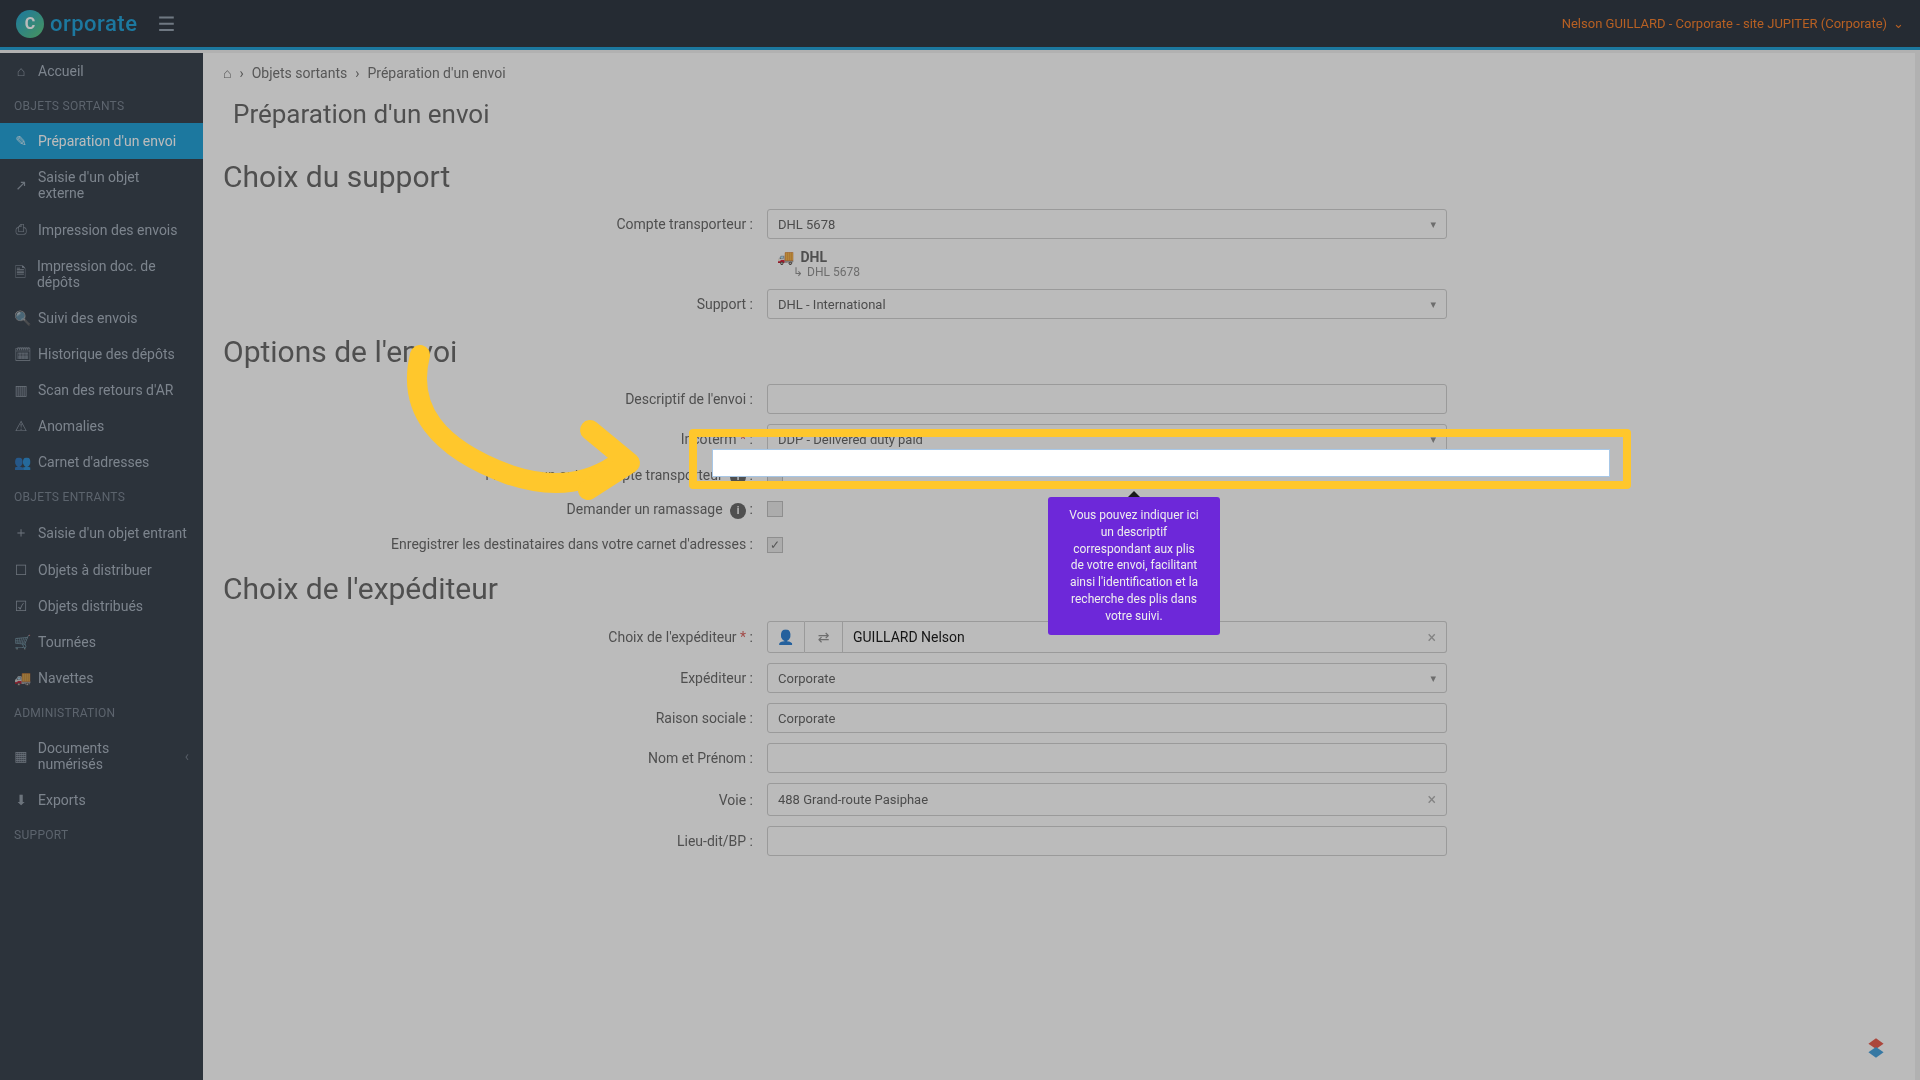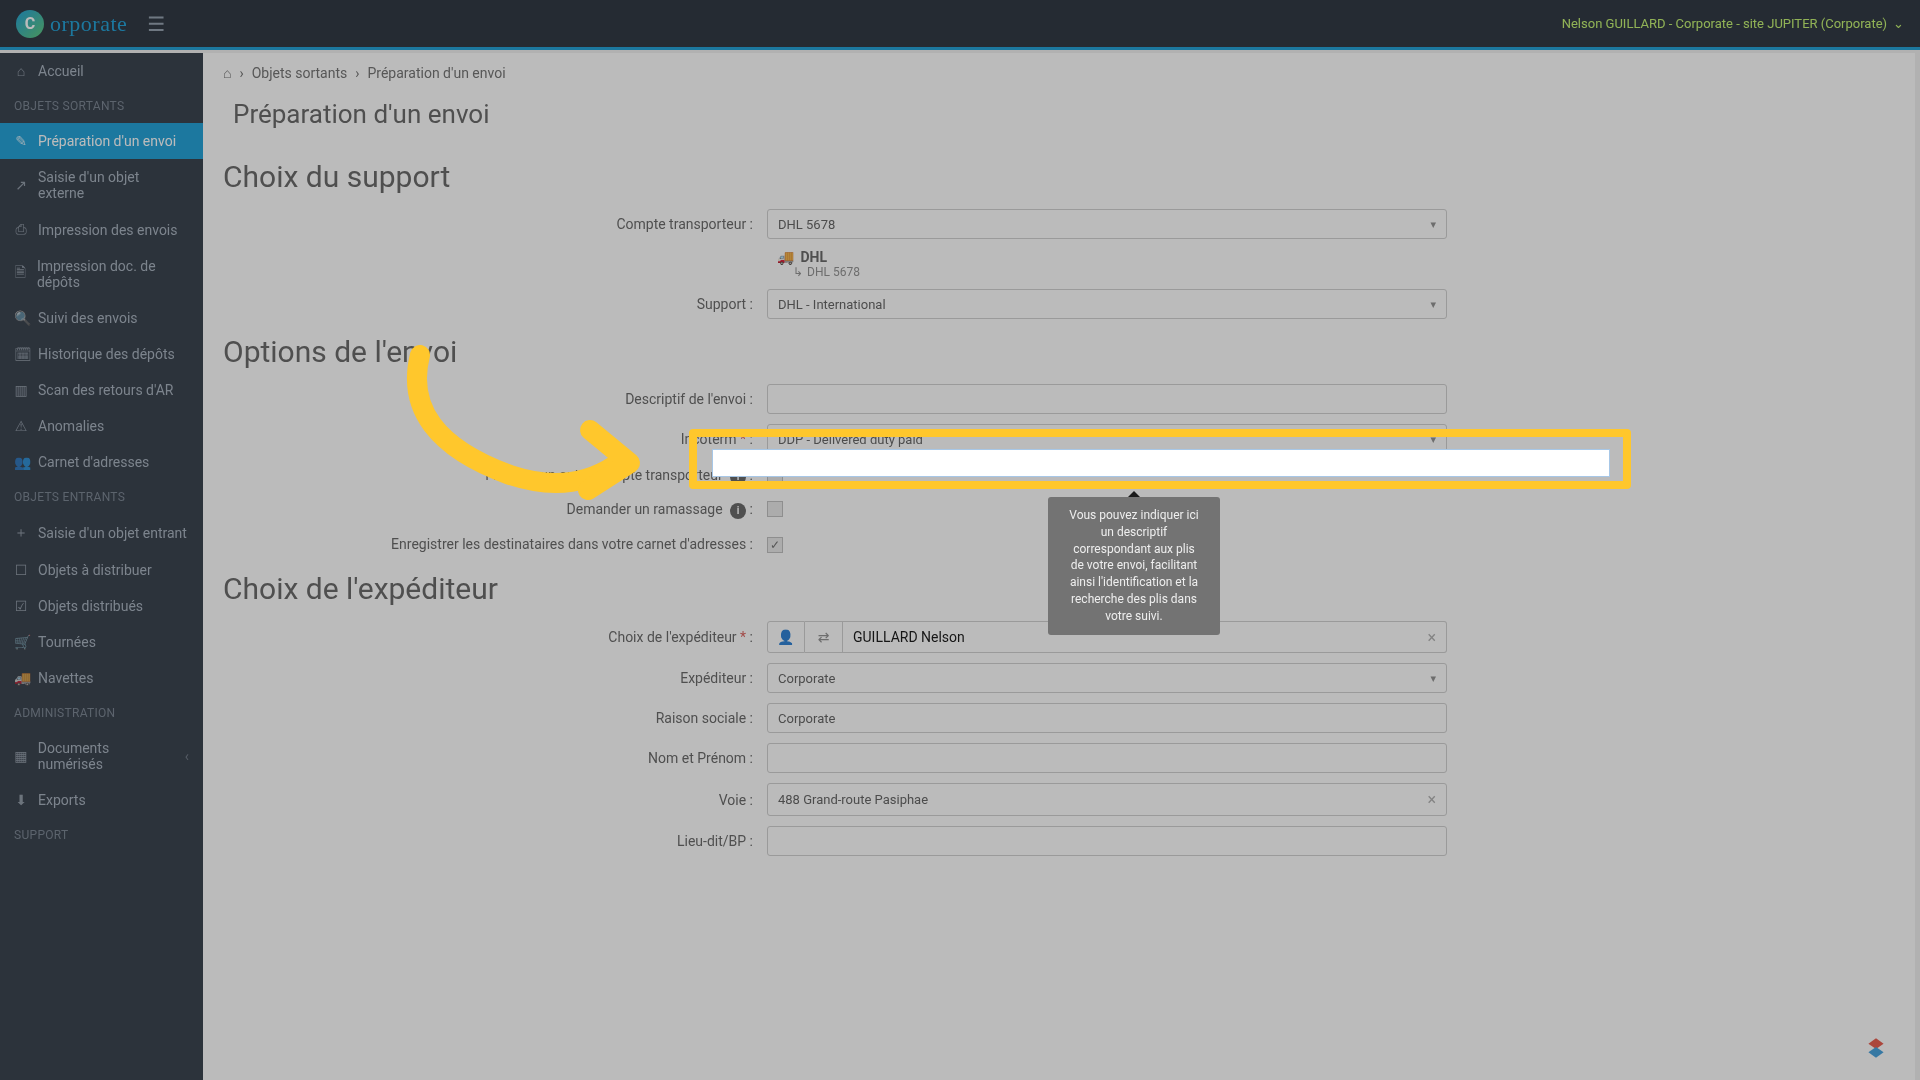--- a/index.html
+++ b/index.html
@@ -2,24 +2,24 @@
 <html><head>
 <meta charset="utf-8">
 <style>
 * { margin: 0; padding: 0; box-sizing: border-box; }
 body { font-family: -apple-system, "Segoe UI", Roboto, Arial, sans-serif; font-size: 14px; background: #f0f0f0; overflow: hidden; width: 1920px; height: 1080px; position: relative; }
 
 
 .top-header { background: #19222e; height: 50px; display: flex; align-items: center; padding: 0 16px; border-bottom: 3px solid #0c99d5; }
 .logo { display: flex; align-items: center; gap: 6px; }
 .logo-icon { width: 28px; height: 28px; border-radius: 50%; background: linear-gradient(135deg, #0c99d5 0%, #4fc36e 100%); display: inline-flex; align-items: center; justify-content: center; color: #fff; font-weight: bold; font-size: 16px; }
-.logo-text { color: #0c99d5; font-weight: 500; font-size: 22px; letter-spacing: 0.5px; font-family: Liberation Serif, serif; }
+.logo-text { color: #0c99d5; font-weight: 500; font-size: 22px; letter-spacing: 0.5px; }
 .hamburger { margin-left: 20px; color: #8a98a8; cursor: pointer; font-size: 20px; }
 .spacer { flex: 1; }
-.user-info { color: #bef264; font-size: 13px; display: flex; align-items: center; gap: 6px; cursor: pointer; }
+.user-info { color: #f97316; font-size: 13px; display: flex; align-items: center; gap: 6px; cursor: pointer; }
 
 
 .sidebar { position: absolute; top: 53px; left: 0; width: 203px; bottom: 0; background: #242e3b; color: #9fabb8; overflow-y: auto; }
 .sidebar-item { display: flex; align-items: center; padding: 10px 14px; gap: 10px; cursor: pointer; font-size: 14px; }
 .sidebar-item.active { background: #0c99d5; color: #fff; }
 .section-title { padding: 10px 14px; font-size: 12px; color: #6e7a88; cursor: default; letter-spacing: 0.3px; }
 .sidebar-icon { width: 14px; display: inline-block; text-align: center; opacity: 0.8; }
 
 
 .main { position: absolute; top: 53px; left: 203px; right: 5px; bottom: 0; background: #fff; overflow-y: auto; padding-bottom: 40px; }
@@ -49,21 +49,21 @@
 .expediter-btn { width: 38px; height: 32px; border: 1px solid #ccc; display: flex; align-items: center; justify-content: center; cursor: pointer; color: #888; }
 .expediter-input { flex: 1; border: 1px solid #ccc; border-left: none; height: 32px; padding: 0 10px; display: flex; align-items: center; justify-content: space-between; gap: 34px; }
 
 
 .dim-overlay { position: absolute; inset: 0; background: rgba(60,60,60,0.35); pointer-events: none; z-index: 50; }
 .highlight-frame { position: absolute; border: 8px solid #ffc72c; border-radius: 4px; z-index: 60; pointer-events: none; }
 .highlight-inner { position: absolute; background: #fff; border: 1px solid #a7c7e7; z-index: 61; padding: 4px 8px; }
 .highlight-inner input { border: none; outline: none; width: 100%; font-size: 14px; }
 
 
-.tooltip { position: absolute; background: #737373; color: #eee; padding: 10px 20px; border-radius: 3px; font-size: 12px; text-align: center; width: 172px; z-index: 70; line-height: 1.4; }
+.tooltip { position: absolute; background: #6d28d9; color: #eee; padding: 10px 20px; border-radius: 3px; font-size: 12px; text-align: center; width: 172px; z-index: 70; line-height: 1.4; }
 .tooltip::before { content: ""; position: absolute; top: -6px; left: 50%; margin-left: -6px; border-left: 6px solid transparent; border-right: 6px solid transparent; border-bottom: 6px solid #1a1a1a; }
 
 
 .arrow-svg { position: absolute; z-index: 65; pointer-events: none; }
 
 .cx { color: #aaa; cursor: pointer; font-size: 16px; }
 
 .float-icon { position: absolute; bottom: 18px; right: 30px; width: 28px; height: 28px; z-index: 40; display:flex; align-items:center; justify-content:center; }
 .float-icon svg { width:26px; height:26px; }
 </style>

